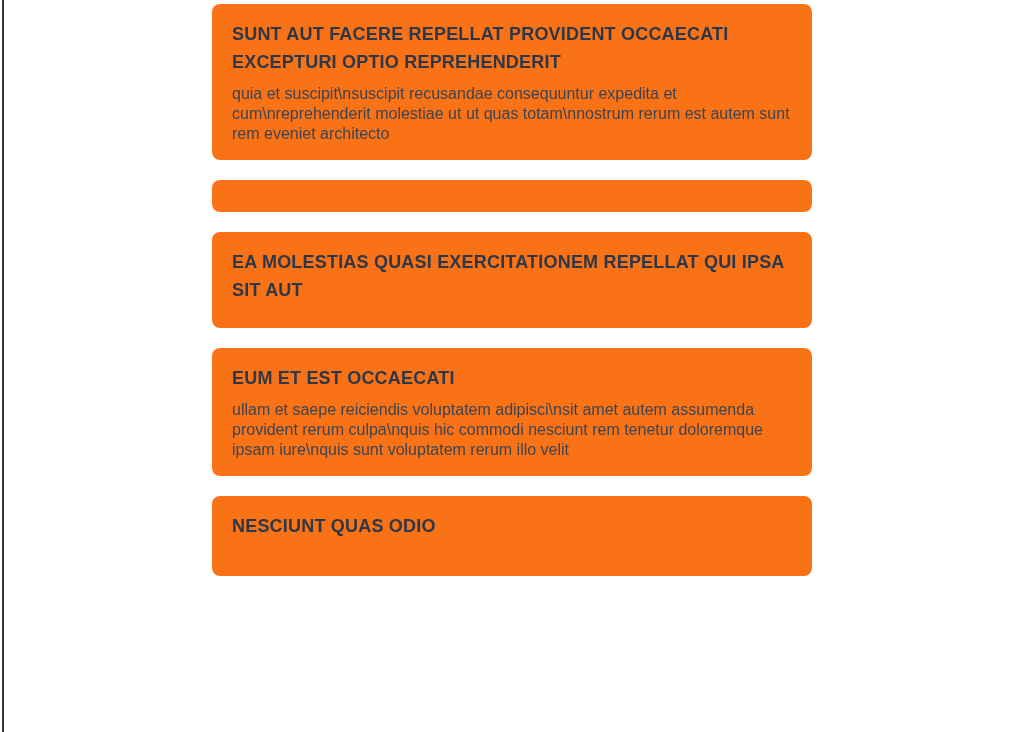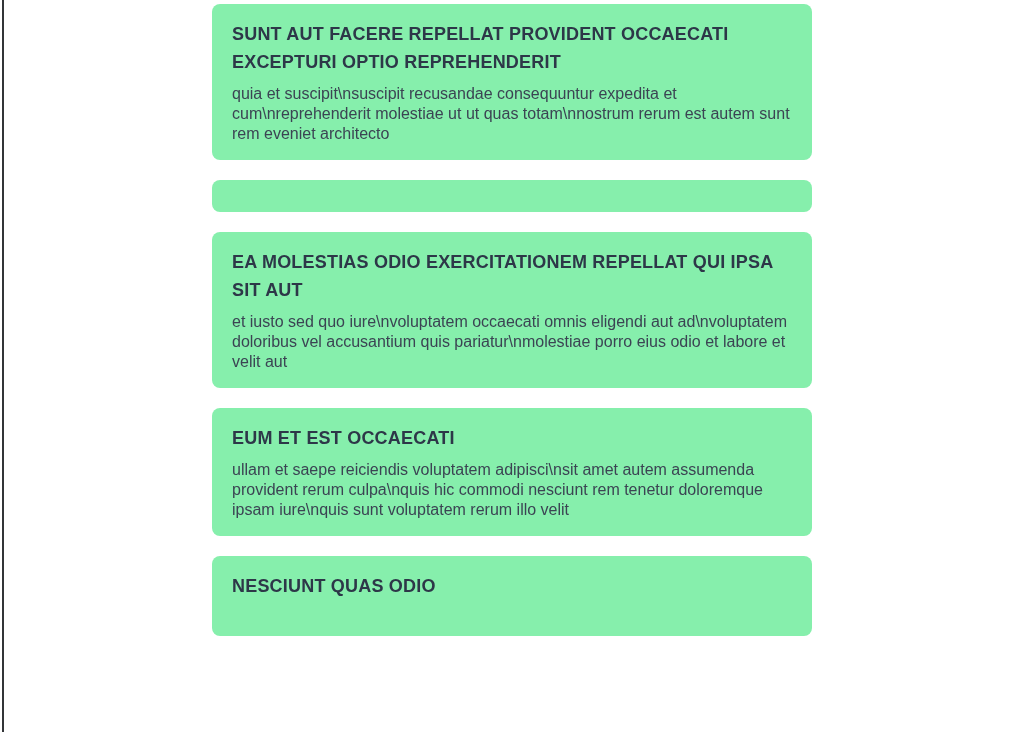--- a/index.html
+++ b/index.html
@@ -21,21 +21,21 @@
     background: #333538;
   }
   .feed {
     width: 600px;
     margin: 4px 0 0 212px;
     display: flex;
     flex-direction: column;
     gap: 20px;
   }
   .card {
-    background: #86efac;
+    background: #f97316;
     border-radius: 8px;
     padding: 16px 20px;
   }
   .card-partial {
     min-height: 80px;
   }
   .card-title {
     margin: 0 0 8px 0;
     font-size: 18px;
     line-height: 28px;
@@ -59,22 +59,21 @@
 
   <article class="card">
     <h2 class="card-title">SUNT AUT FACERE REPELLAT PROVIDENT OCCAECATI EXCEPTURI OPTIO REPREHENDERIT</h2>
     <p class="card-body">quia et suscipit\nsuscipit recusandae consequuntur expedita et cum\nreprehenderit molestiae ut ut quas totam\nnostrum rerum est autem sunt rem eveniet architecto</p>
   </article>
 
   <article class="card">
   </article>
 
   <article class="card">
-    <h2 class="card-title">EA MOLESTIAS ODIO EXERCITATIONEM REPELLAT QUI IPSA SIT AUT</h2>
-    <p class="card-body">et iusto sed quo iure\nvoluptatem occaecati omnis eligendi aut ad\nvoluptatem doloribus vel accusantium quis pariatur\nmolestiae porro eius odio et labore et velit aut</p>
+    <h2 class="card-title">EA MOLESTIAS QUASI EXERCITATIONEM REPELLAT QUI IPSA SIT AUT</h2>
   </article>
 
   <article class="card">
     <h2 class="card-title">EUM ET EST OCCAECATI</h2>
     <p class="card-body">ullam et saepe reiciendis voluptatem adipisci\nsit amet autem assumenda provident rerum culpa\nquis hic commodi nesciunt rem tenetur doloremque ipsam iure\nquis sunt voluptatem rerum illo velit</p>
   </article>
 
   <article class="card card-partial">
     <h2 class="card-title">NESCIUNT QUAS ODIO</h2>
   </article>

